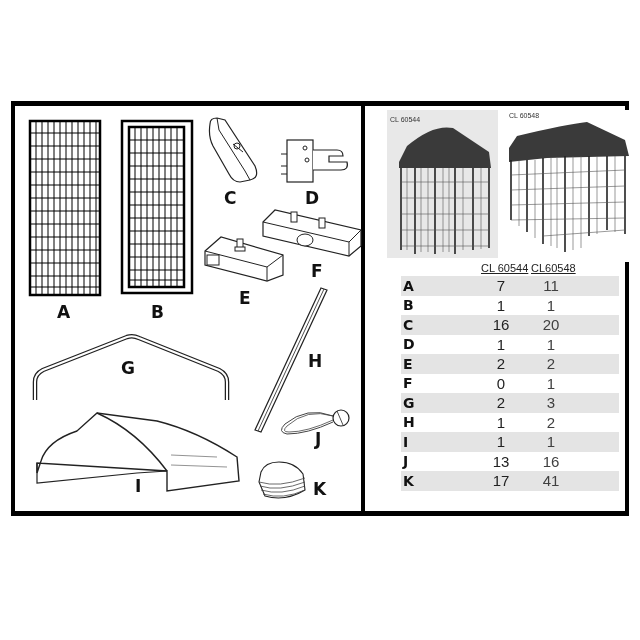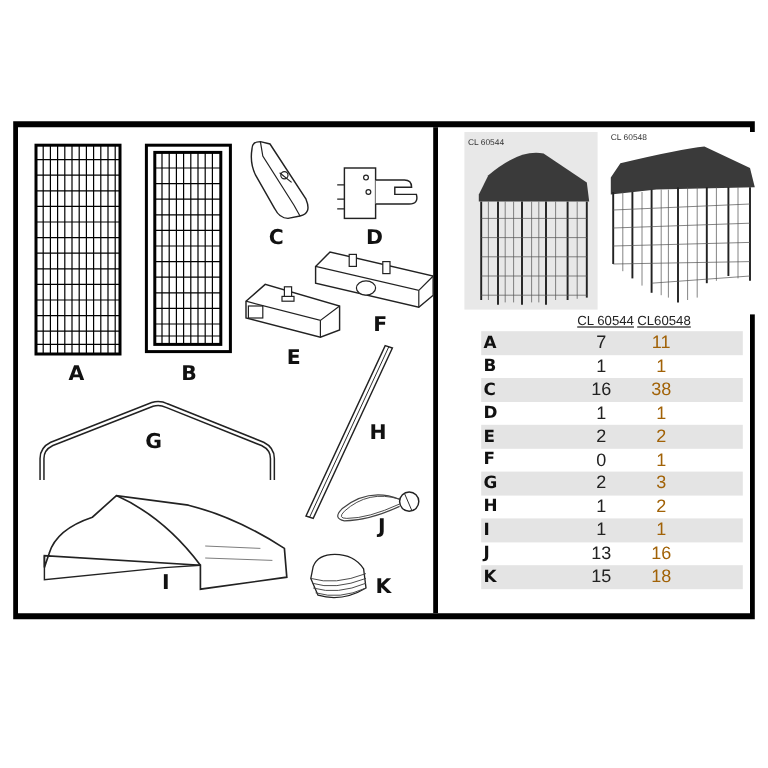--- a/index.html
+++ b/index.html
@@ -11,21 +11,21 @@
   svg{position:absolute;overflow:visible;}
   .photo{position:absolute;background:#ececec;}
   .photo-caption{position:absolute;font-size:7px;color:#333;font-family:"Liberation Sans",sans-serif;}
   .table{position:absolute;left:18px;top:156px;width:218px;}
   .thead{display:flex;height:14px;font-size:11px;color:#222;}
   .thead span{text-decoration:underline;position:absolute;}
   .row{display:flex;height:19.5px;align-items:center;position:relative;font-size:15px;}
   .row.shaded{background:#e4e4e4;}
   .row .k{position:absolute;left:2px;font-family:"DejaVu Sans",sans-serif;font-weight:bold;font-size:14px;color:#111;}
   .row .v1{position:absolute;left:80px;width:40px;text-align:center;color:#222;}
-  .row .v2{position:absolute;left:130px;width:40px;text-align:center;color:#a16207;}
+  .row .v2{position:absolute;left:130px;width:40px;text-align:center;color:#404040;}
 </style>
 </head>
 <body>
 
 <div class="frame">
 
   <div class="left-panel">
 
     <svg style="left:14px;top:14px" width="75" height="180" viewBox="0 0 75 180">
       <rect x="1" y="1" width="70" height="174" fill="none" stroke="#000" stroke-width="2.5"></rect>
@@ -230,21 +230,21 @@
           <span class="v2">11</span>
         </div>
       <div class="row">
           <span class="k">B</span>
           <span class="v1">1</span>
           <span class="v2">1</span>
         </div>
       <div class="row shaded">
           <span class="k">C</span>
           <span class="v1">16</span>
-          <span class="v2">38</span>
+          <span class="v2">20</span>
         </div>
       <div class="row">
           <span class="k">D</span>
           <span class="v1">1</span>
           <span class="v2">1</span>
         </div>
       <div class="row shaded">
           <span class="k">E</span>
           <span class="v1">2</span>
           <span class="v2">2</span>
@@ -269,18 +269,18 @@
           <span class="v1">1</span>
           <span class="v2">1</span>
         </div>
       <div class="row">
           <span class="k">J</span>
           <span class="v1">13</span>
           <span class="v2">16</span>
         </div>
       <div class="row shaded">
           <span class="k">K</span>
-          <span class="v1">15</span>
-          <span class="v2">18</span>
+          <span class="v1">17</span>
+          <span class="v2">41</span>
         </div>
     </div>
   </div>
 </div>
 
 </body></html>

